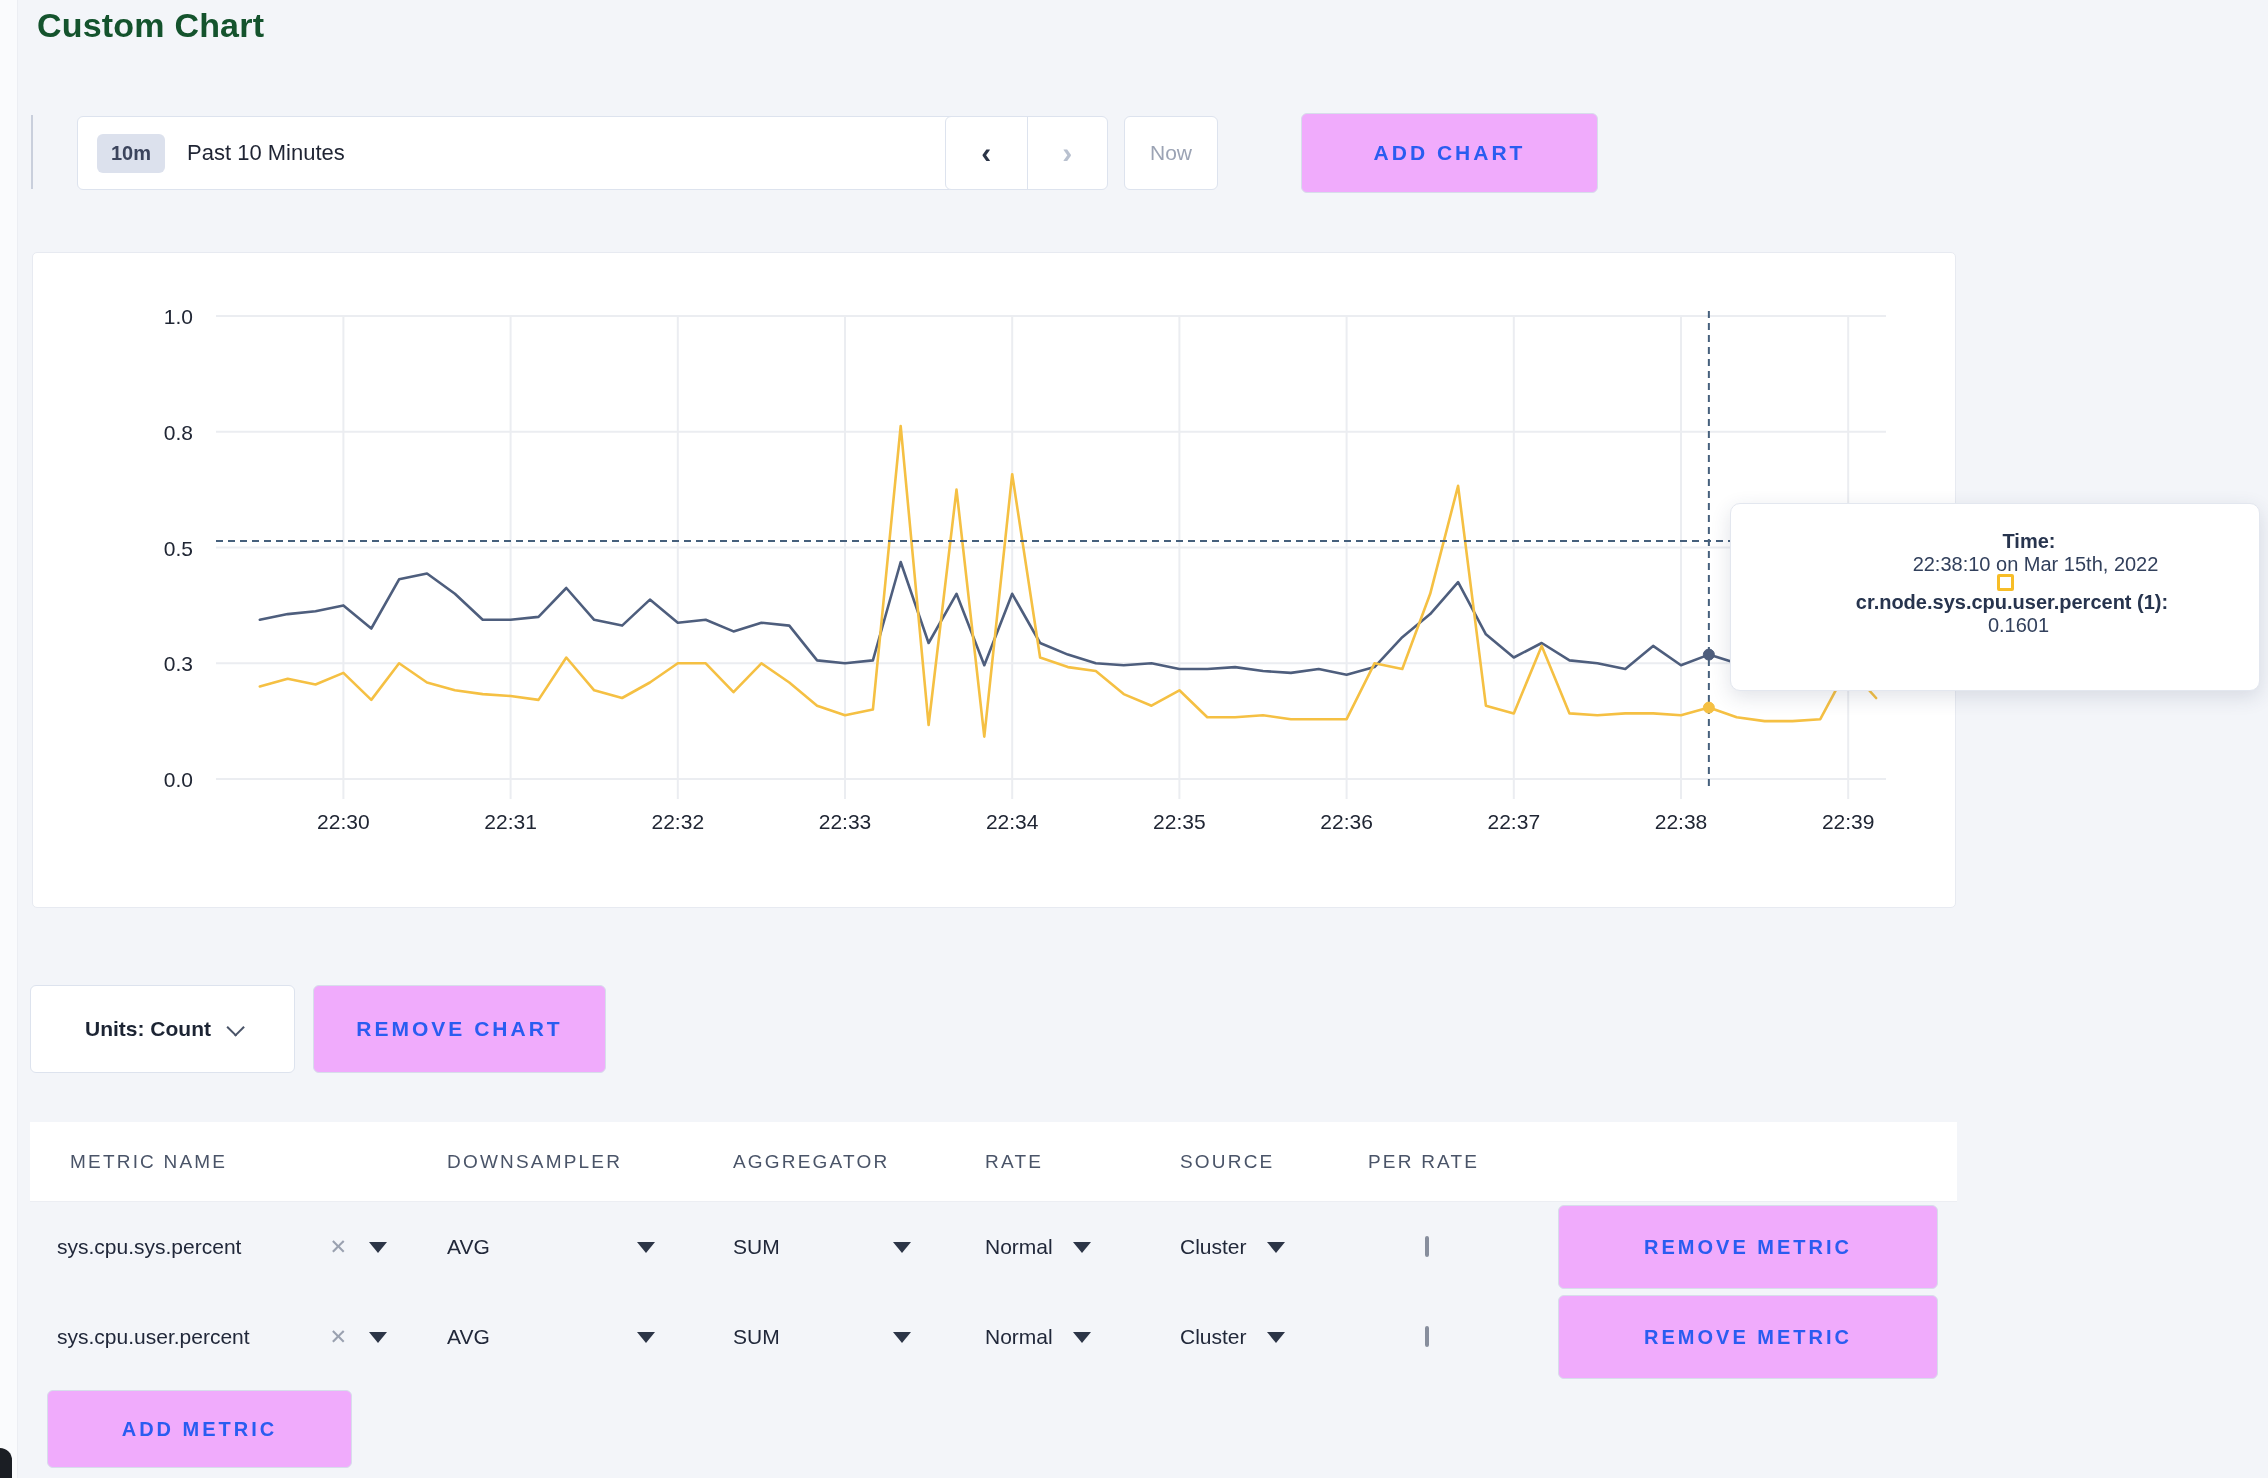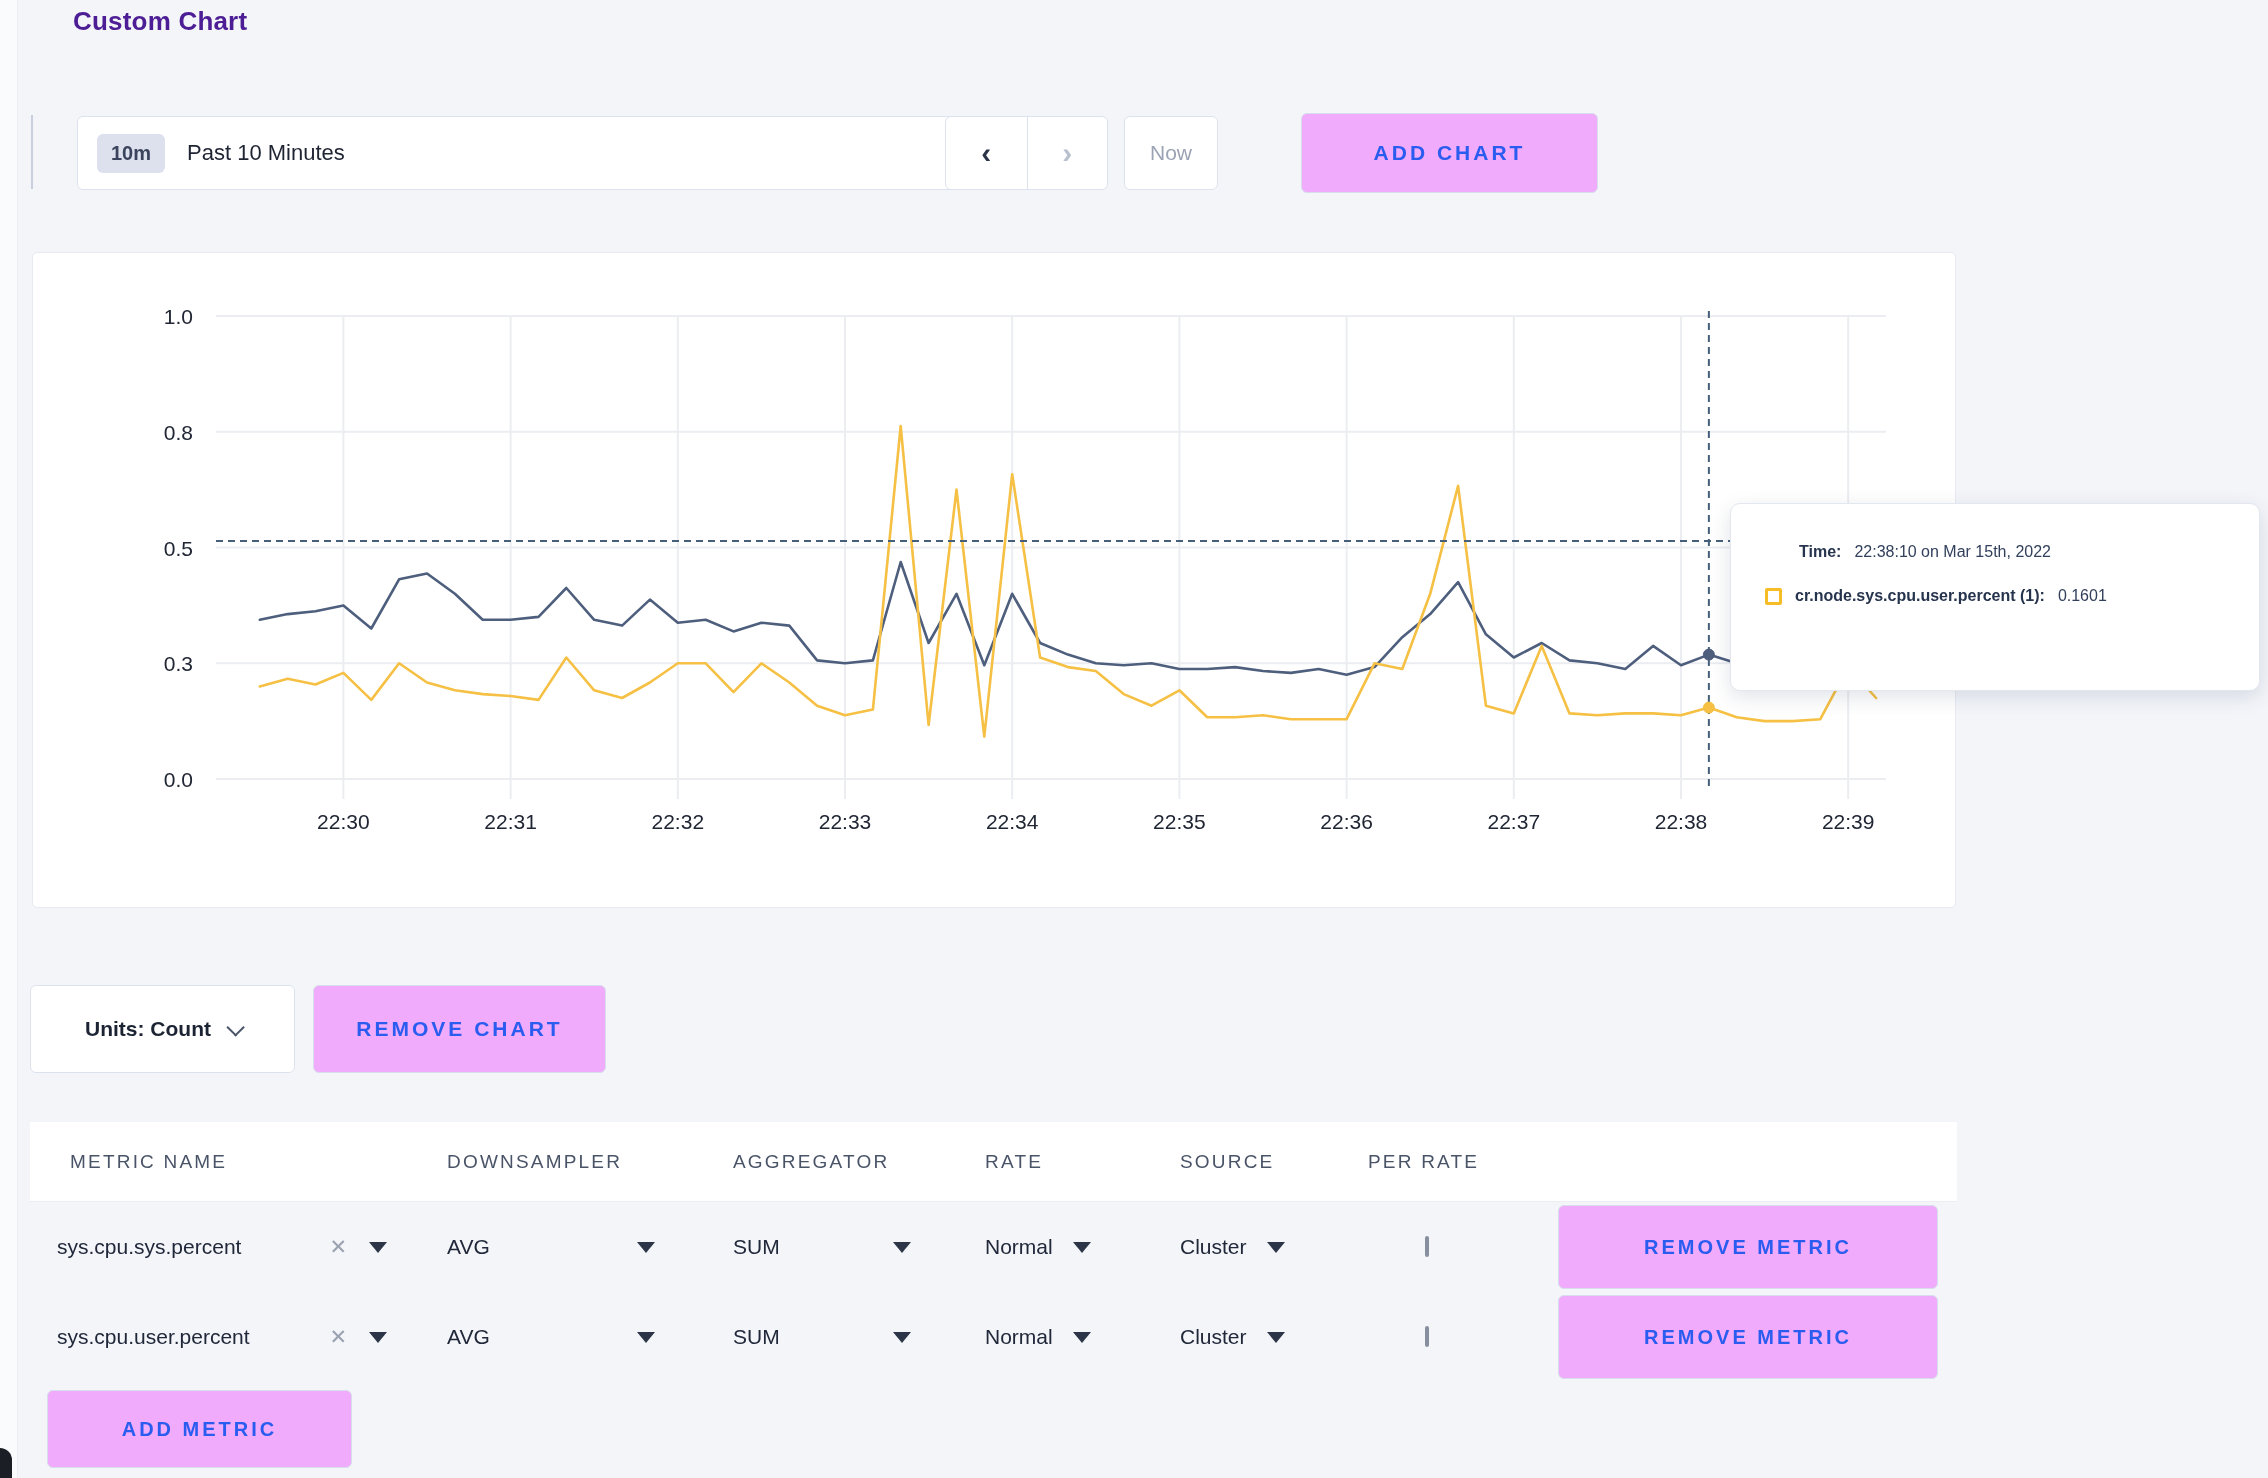--- a/index.html
+++ b/index.html
@@ -11,21 +11,21 @@
     overflow:hidden;
     position:relative;
   }
   .abs { position:absolute; }
 
   
   #left-gutter { left:0; top:0; width:18px; height:1478px; background:#fafbfd; border-right:1px solid #eceef3; }
   #corner-blob { left:0; bottom:0; width:12px; height:30px; background:#1b1e24; border-top-right-radius:14px; }
 
   
-  #page-title { left:37px; top:6px; font-size:26px; font-weight:600; color:#4c1d95; letter-spacing:.2px;margin-left:36px; }
+  #page-title { left:37px; top:6px; font-size:34px; font-weight:600; color:#14532d; letter-spacing:.2px; }
 
   
   #toolbar-divider { left:31px; top:115px; width:2px; height:74px; background:#c9cfdc; }
   .ctl { background:#fff; border:1.5px solid #dde3ee; border-radius:6px; display:flex; align-items:center; }
   #time-dropdown { left:77px; top:116px; width:999px; height:74px; padding:0 40px 0 19px; cursor:pointer; }
   #time-badge { background:#dce1ed; border-radius:6px; padding:8px 14px; font-size:20px; font-weight:700; color:#3b445c; }
   #time-label { margin-left:22px; font-size:22px; color:#1f2433; }
   .chev-down { margin-left:auto; width:16px; height:16px; border-right:2.5px solid #4a5468; border-bottom:2.5px solid #4a5468; transform:rotate(45deg) translateY(-4px); }
   #range-arrows { left:945px; top:116px; width:163px; height:74px; padding:0; overflow:hidden; }
   .arrow-cell { width:50%; height:100%; display:flex; align-items:center; justify-content:center; cursor:pointer; }
@@ -36,21 +36,21 @@
   #now-button { left:1124px; top:116px; width:94px; height:74px; justify-content:center; font-size:21px; color:#9ba3b4; cursor:default; }
   .blue-btn { background:#f0abfc; border:1.5px solid #d7ddeb; border-radius:6px; color:#2a5cf0; font-weight:600; letter-spacing:3px; display:flex; align-items:center; justify-content:center; cursor:pointer; }
   #add-chart-button { left:1301px; top:113px; width:297px; height:80px; font-size:21px; }
 
   
   #chart-card { left:32px; top:252px; width:1924px; height:656px; background:#fff; border:1.5px solid #e7eaf1; border-radius:5px; }
   #chart-svg { position:absolute; left:0; top:0; }
 
   
   #chart-tooltip { left:1730px; top:503px; width:530px; height:188px; background:#fff; border:1px solid #e3e7ef; border-radius:10px; box-shadow:0 6px 20px rgba(40,55,90,.14); padding:26px 0 0 34px; z-index:5; }
-  .tt-row { display:flex; align-items:center; height:44px; font-size:16px; color:#32405c; }
+  .tt-row { display:flex; align-items:center; height:44px; font-size:20px; color:#32405c;flex-direction:column; }
   .tt-time-row { padding-left:34px; }
   .tt-bold { font-weight:700; color:#27344e; }
   .tt-val { margin-left:13px; }
   .tt-swatch { width:17px; height:17px; border-radius:2px; background:#fff; margin-right:13px; flex:0 0 auto; }
 
   
   #units-button { left:30px; top:985px; width:265px; height:88px; justify-content:center; font-size:21px; font-weight:700; color:#1c2433; cursor:pointer; }
   #units-button .chev-down { margin-left:16px; width:13px; height:13px; transform:rotate(45deg) translateY(-3px); }
   #remove-chart-button { left:313px; top:985px; width:293px; height:88px; font-size:21px; }
 

